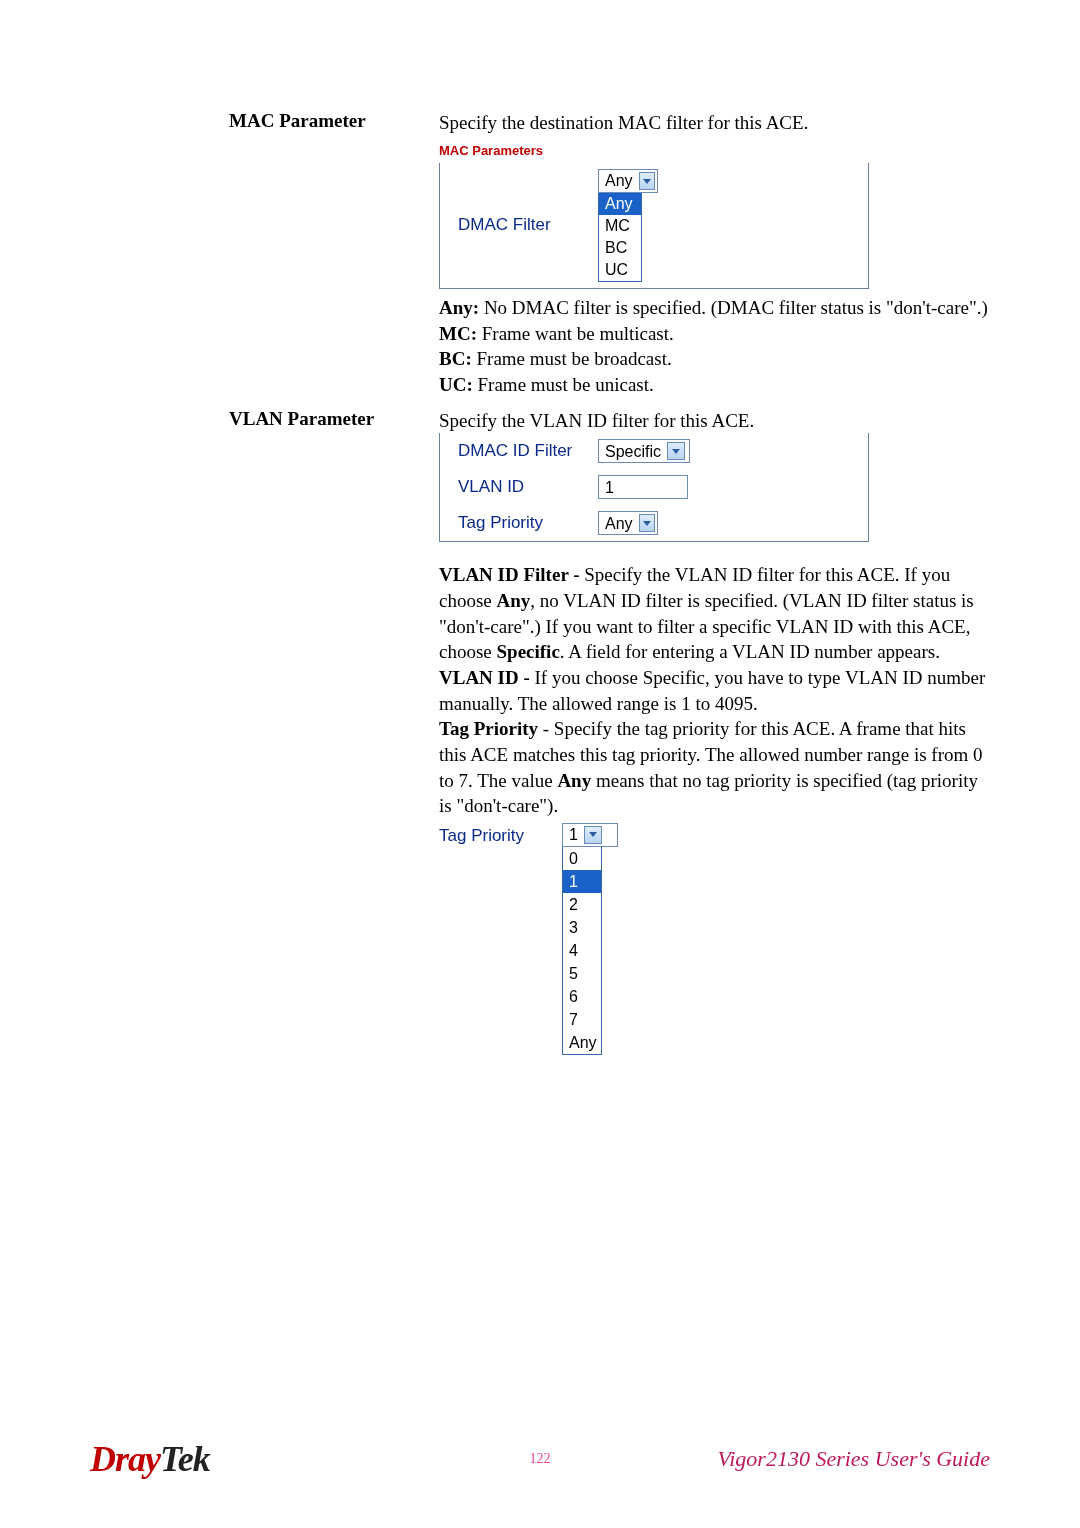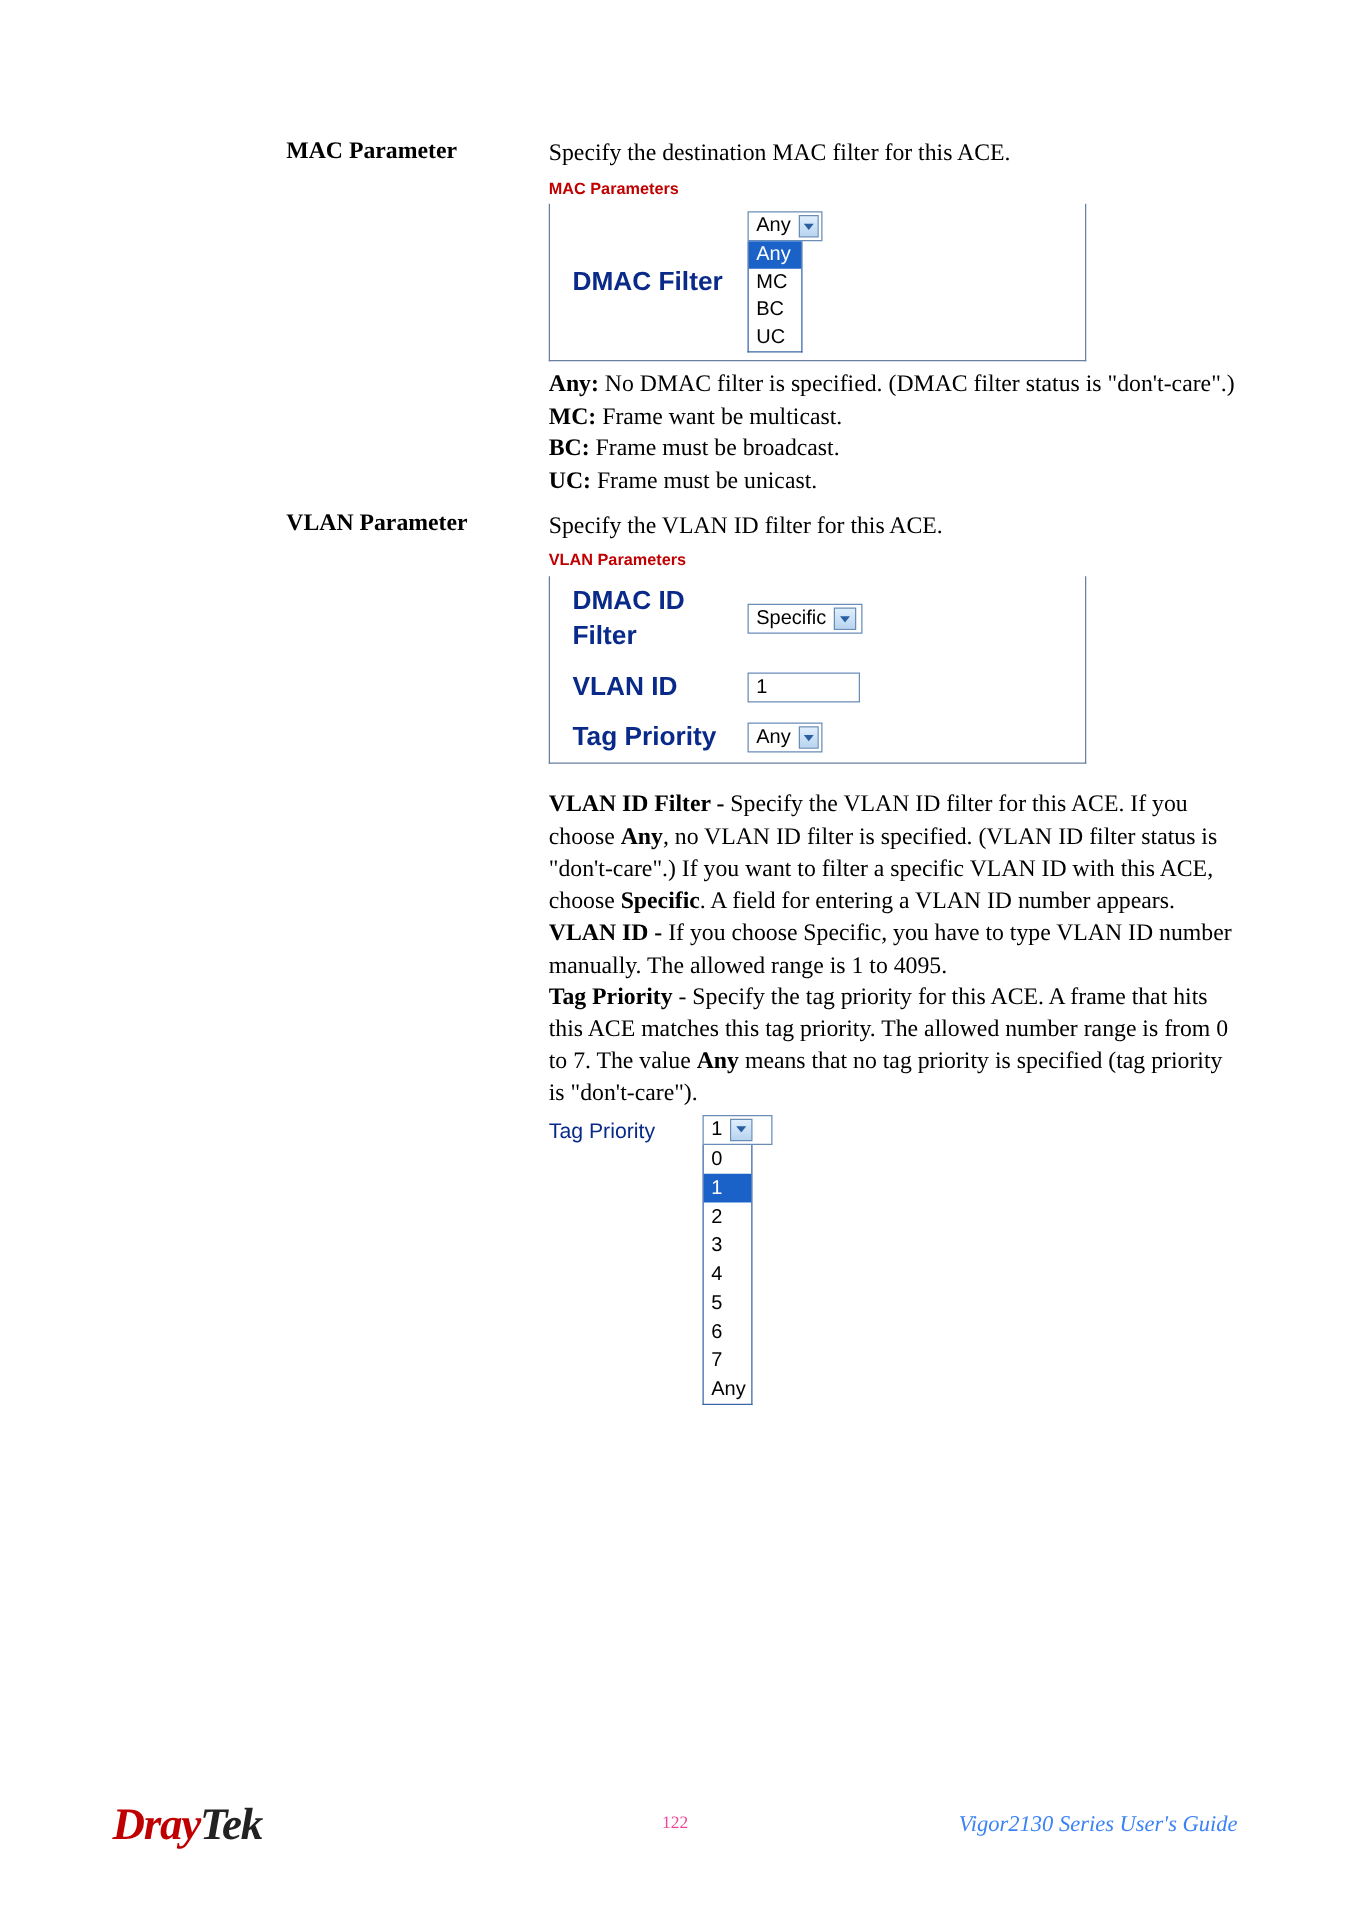--- a/index.html
+++ b/index.html
@@ -46,22 +46,21 @@
   }
   .panel-row {
     display: flex;
     align-items: center;
     padding: 6px 18px;
   }
   .panel-row .plabel {
     width: 140px;
     color: #0a2a8a;
     font-family: Arial, Helvetica, sans-serif;
-    font-size: 21px;
-    font-weight: bold;
+    font-size: 17px;
   }
   .sel {
     display: inline-flex;
     align-items: center;
     border: 1px solid #6a8db8;
     background: #fff;
     height: 24px;
     padding: 0 2px 0 6px;
     font-family: Arial, Helvetica, sans-serif;
     font-size: 16px;
@@ -160,22 +159,22 @@
     font-family: "Times New Roman", serif;
     font-size: 14px;
     color: #ec4899;
     position: absolute;
     left: 50%;
     transform: translateX(-50%);
   }
   .footer .guide {
     font-family: "Times New Roman", serif;
     font-style: italic;
-    font-size: 18px;
-    color: #3b82f6;
+    font-size: 22px;
+    color: #be185d;
   }
 </style>
 </head>
 <body>
 
 <div class="page">
 
   <div class="row">
     <div class="label-col">MAC Parameter</div>
     <div class="desc-col">
@@ -207,21 +206,20 @@
         <span class="b">UC:</span><span> Frame must be unicast.</span>
       </div>
     </div>
   </div>
 
   <div class="row">
     <div class="label-col">VLAN Parameter</div>
     <div class="desc-col">
       <div>Specify the VLAN ID filter for this ACE.</div>
 
-      <div class="section-title">VLAN Parameters</div>
       <div class="panel vlan-panel">
         <div class="panel-row">
           <div class="plabel">DMAC ID Filter</div>
           <div class="sel" style="width:92px;">
             <span>Specific</span>
             <span class="sel-btn"></span>
           </div>
         </div>
         <div class="panel-row">
           <div class="plabel">VLAN ID</div>

